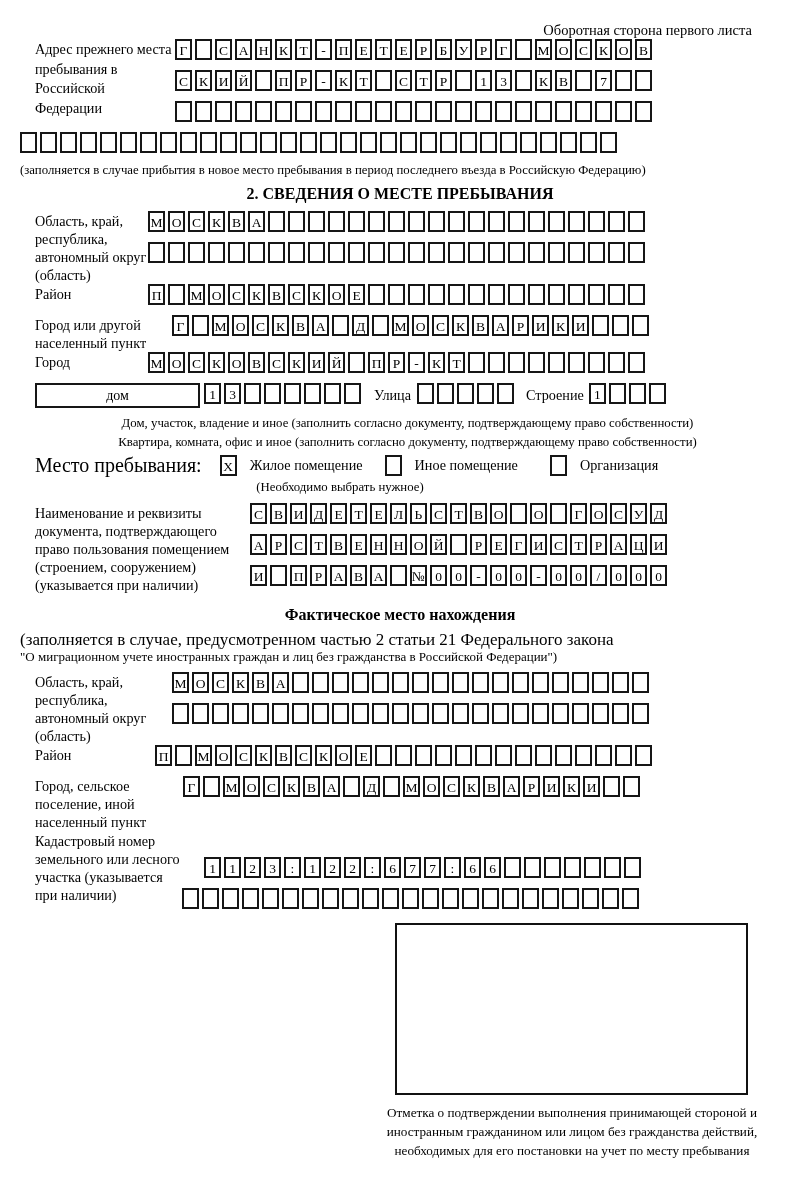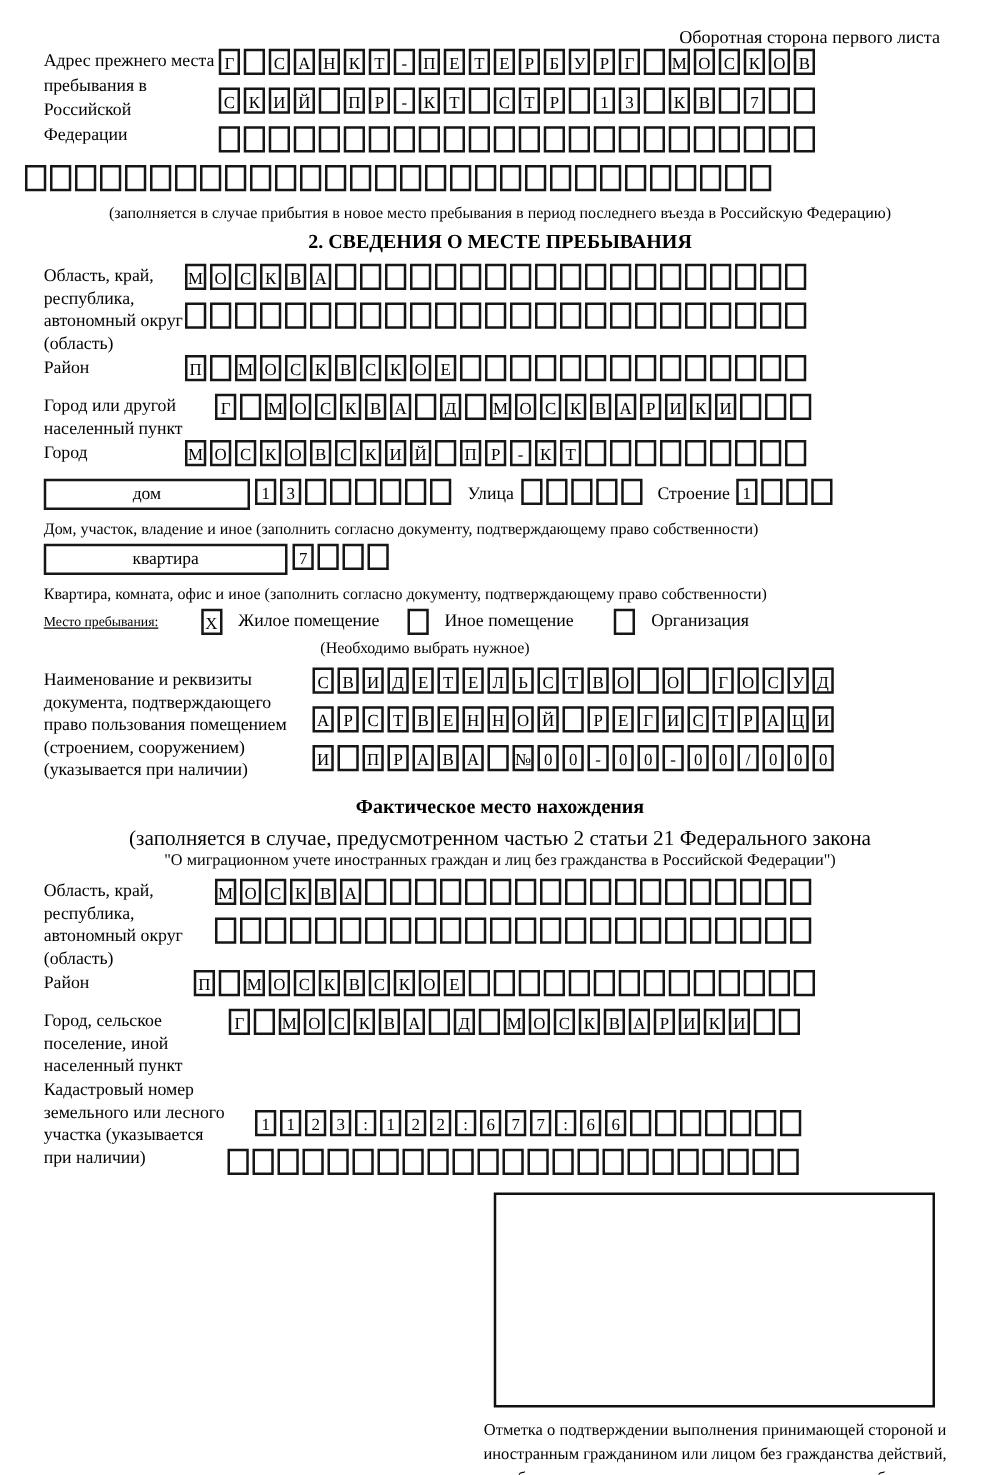--- a/index.html
+++ b/index.html
@@ -32,41 +32,41 @@
   .w135 { width: 135px; }
   .w163 { width: 163px; }
   .w162 { width: 162px; }
   .ind24 { margin-left: 24px; }
   .ind22 { margin-left: 22px; }
 
   .b1 { }
   .full { margin-left: 0; }
 
   .cap { font-size: 12.8px; line-height: 15px; margin: 0 0 7px 0; }
-  .center { text-align: center; }
-  .left { padding-left: 15px; margin-top: 1px; margin-bottom: 4px; }
+  .center { }
+  .left { padding-left: 15px; margin-top: 1px; margin-bottom: 4px; text-align: center; }
 
   .sect-title { text-align: center; font-weight: bold; font-size: 16px; margin: 6px 0 8px 0; }
   .t2 { margin-top: 10px; }
   .sub { margin-bottom: 2px; font-size: 17px; }
   .sub2 { margin-bottom: 8px; font-size: 13px; }
 
   .inline-row { display: flex; align-items: flex-start; padding-left: 15px; margin-bottom: 2px; }
   .wide-box {
     border: 2px solid #161616; height: 25px; line-height: 21px;
     text-align: center; font-size: 14px; margin-right: 4px; flex: 0 0 auto;
   }
   .w161 { width: 165px; }
   .w191 { width: 195px; }
   .inl-lbl { font-size: 14.2px; line-height: 25px; flex: 0 0 auto; }
   .lk { margin: 0 6px 0 10px; }
   .ls { margin: 0 5px 0 9px; }
 
   .mesto-row { align-items: center; margin-top: 4px; margin-bottom: 3px; }
-  .mesto-lbl { font-size: 11px; margin-right: 26px; text-decoration: underline; }
+  .mesto-lbl { font-size: 20px; margin-right: 10px; }
   .opt { font-size: 14.2px; margin-left: 10px; }
   .cb { margin-left: 8px; }
   .g2 { margin-left: 22px; }
   .g3 { margin-left: 32px; }
   .note { width: 640px; text-align: center; margin-bottom: 8px; }
 
   .doc-block { margin-bottom: 2px; }
 
   .kad-grids { margin-top: 26px; }
 
@@ -125,24 +125,20 @@
   <div class="inline-row dom-row">
     <div class="wide-box w161">дом</div>
     <div class="grid"><span class="cell">1</span><span class="cell">3</span><span class="cell"></span><span class="cell"></span><span class="cell"></span><span class="cell"></span><span class="cell"></span><span class="cell"></span></div>
     <span class="inl-lbl lk">Улица</span>
     <div class="grid"><span class="cell"></span><span class="cell"></span><span class="cell"></span><span class="cell"></span><span class="cell"></span></div>
     <span class="inl-lbl ls">Строение</span>
     <div class="grid"><span class="cell">1</span><span class="cell"></span><span class="cell"></span><span class="cell"></span></div>
   </div>
   <div class="cap left">Дом, участок, владение и иное (заполнить согласно документу, подтверждающему право собственности)</div>
 
-  <div class="inline-row kv-row">
-    <div class="wide-box w191">квартира</div>
-    <div class="grid"><span class="cell">7</span><span class="cell"></span><span class="cell"></span><span class="cell"></span></div>
-  </div>
   <div class="cap left">Квартира, комната, офис и иное (заполнить согласно документу, подтверждающему право собственности)</div>
 
   <div class="inline-row mesto-row">
     <span class="mesto-lbl">Место пребывания:</span>
     <span class="cell cb">X</span>
     <span class="opt">Жилое помещение</span>
     <span class="cell cb g2"></span>
     <span class="opt">Иное помещение</span>
     <span class="cell cb g3"></span>
     <span class="opt">Организация</span>

